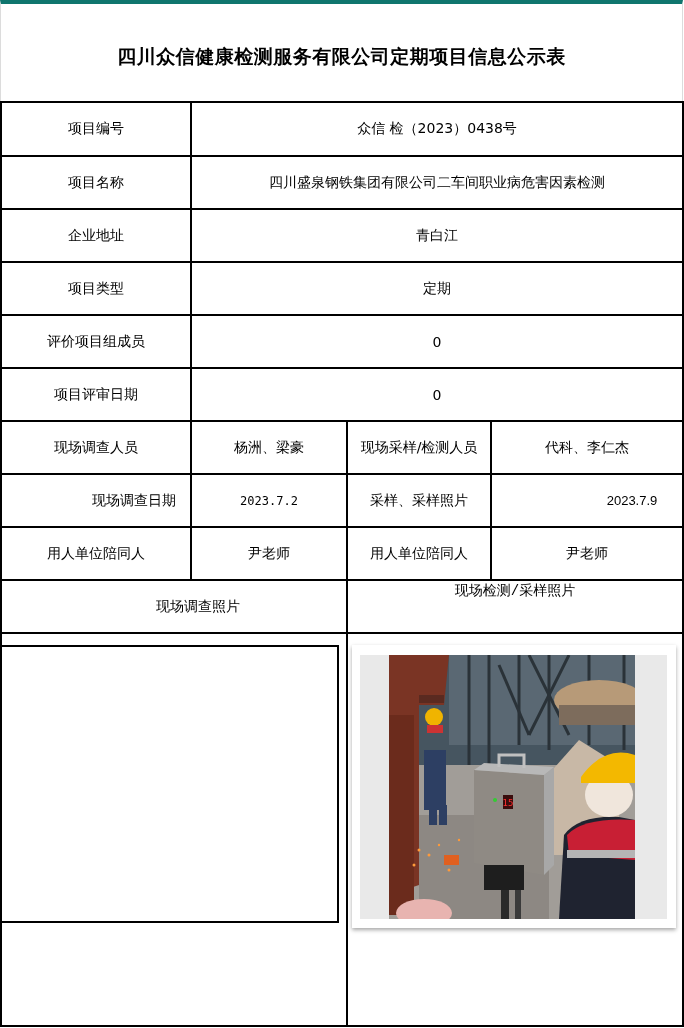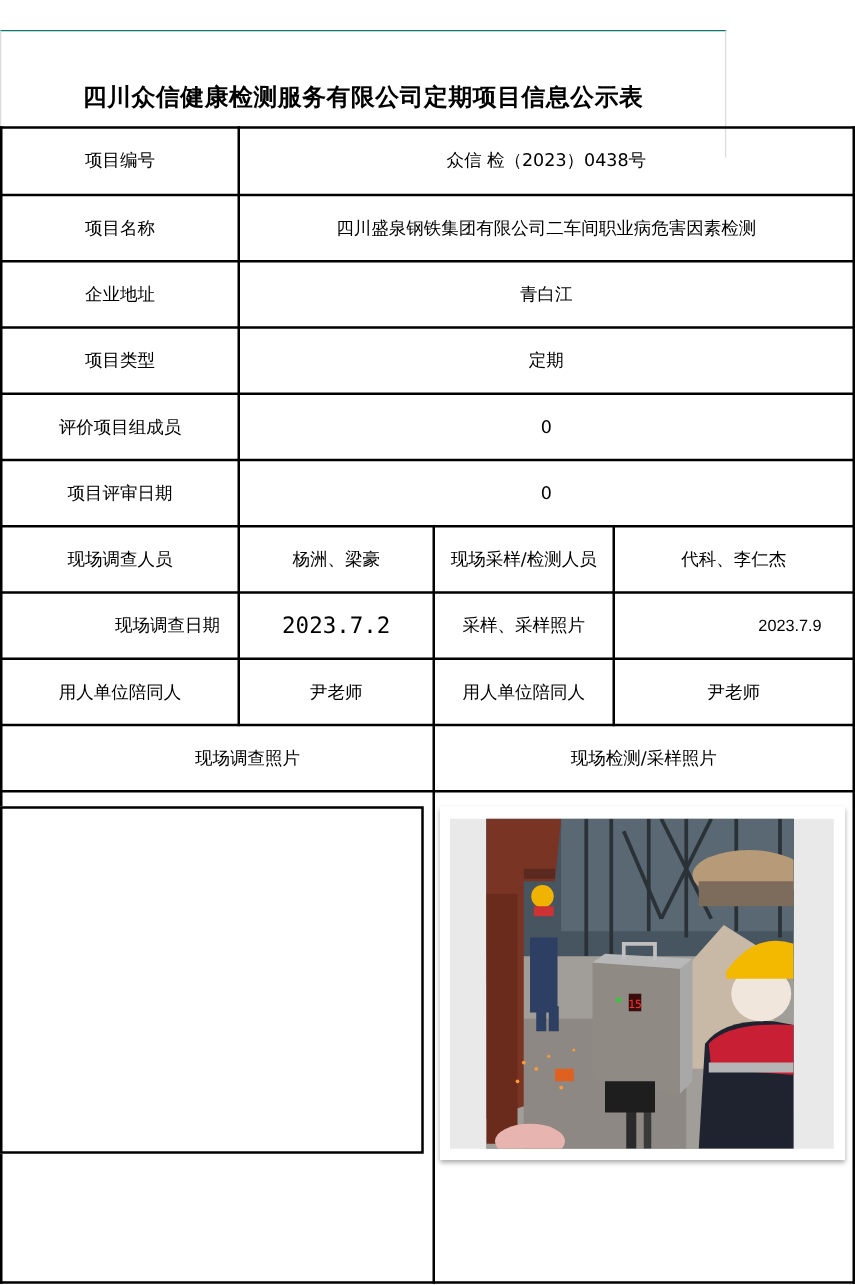--- a/index.html
+++ b/index.html
@@ -1,20 +1,20 @@
 <!DOCTYPE html>
 <html><head>
 <meta charset="utf-8">
 <style>
   html, body { margin:0; padding:0; background:#ffffff; }
   body { width:684px; height:1028px; position:relative; overflow:hidden;
          font-family:"DejaVu Sans", "Liberation Sans", sans-serif; color:#000; }
   .page { position:absolute; left:0; top:0; width:684px; height:1028px; }
-  .title-area { position:absolute; left:0; top:0; width:581px; height:102px;
-                border-top:1px solid #0f766e; border-left:1px solid #dcdcdc; border-right:1px solid #dcdcdc; box-sizing:border-box;margin-top:24px; }
+  .title-area { position:absolute; left:0; top:0; width:683px; height:102px;
+                border-top:4px solid #0f766e; border-left:1px solid #dcdcdc; border-right:1px solid #dcdcdc; box-sizing:border-box; }
   .title { position:absolute; left:0; right:0; top:40px; text-align:center;
            font-size:19px; font-weight:bold; letter-spacing:0.5px; }
   .hline { position:absolute; height:2px; background:#000; }
   .vline { position:absolute; width:2px; background:#000; }
   .cell { position:absolute; display:flex; align-items:center; justify-content:center;
           font-size:14px; text-align:center; }
   .photo-frame-left { position:absolute; left:0; top:645px; width:339px; height:278px;
                       border:2px solid #000; box-sizing:border-box; background:#fff; }
   .photo-card { position:absolute; left:352px; top:645px; width:324px; height:283px;
                 background:#fff; box-shadow:0 2px 4px rgba(0,0,0,0.35); }
@@ -67,31 +67,31 @@
 
   <div class="cell" style="left:2px;top:369px;width:188px;height:51px;">项目评审日期</div>
   <div class="cell" style="left:192px;top:369px;width:490px;height:51px;">0</div>
 
   <div class="cell" style="left:2px;top:422px;width:188px;height:51px;">现场调查人员</div>
   <div class="cell" style="left:192px;top:422px;width:154px;height:51px;">杨洲、梁豪</div>
   <div class="cell" style="left:348px;top:422px;width:142px;height:51px;">现场采样/检测人员</div>
   <div class="cell" style="left:492px;top:422px;width:190px;height:51px;">代科、李仁杰</div>
 
   <div class="cell" style="left:2px;top:475px;width:188px;height:51px;margin-left:38px;">现场调查日期</div>
-  <div class="cell" style="left:192px;top:475px;width:154px;height:51px;font-family:'DejaVu Sans Mono',monospace;font-size:18px;">2023.7.2</div>
+  <div class="cell" style="left:192px;top:475px;width:154px;height:51px;font-family:'DejaVu Sans Mono',monospace;font-size:12px;">2023.7.2</div>
   <div class="cell" style="left:348px;top:475px;width:142px;height:51px;">采样、采样照片</div>
   <div class="cell" style="left:492px;top:475px;width:190px;height:51px;font-family:Liberation Sans, sans-serif;font-size:13px;padding-left:45px;">2023.7.9</div>
 
   <div class="cell" style="left:2px;top:528px;width:188px;height:51px;">用人单位陪同人</div>
   <div class="cell" style="left:192px;top:528px;width:154px;height:51px;">尹老师</div>
   <div class="cell" style="left:348px;top:528px;width:142px;height:51px;">用人单位陪同人</div>
   <div class="cell" style="left:492px;top:528px;width:190px;height:51px;">尹老师</div>
 
   <div class="cell" style="left:2px;top:581px;width:344px;height:51px;margin-left:24px;">现场调查照片</div>
-  <div class="cell" style="left:348px;top:581px;width:334px;height:51px;">现场检测/采样照片</div>
+  <div class="cell" style="left:348px;top:565px;width:334px;height:51px;font-family:Liberation Mono, monospace;">现场检测/采样照片</div>
 
   <div class="photo-frame-left"></div>
 
   <div class="photo-card">
     <div class="photo-bg"></div>
     <div class="photo">
       <svg width="246" height="264" viewBox="0 0 246 264" xmlns="http://www.w3.org/2000/svg">
 
         <rect x="0" y="0" width="246" height="130" fill="#465560"></rect>
         <rect x="60" y="0" width="186" height="90" fill="#5a6873"></rect>

